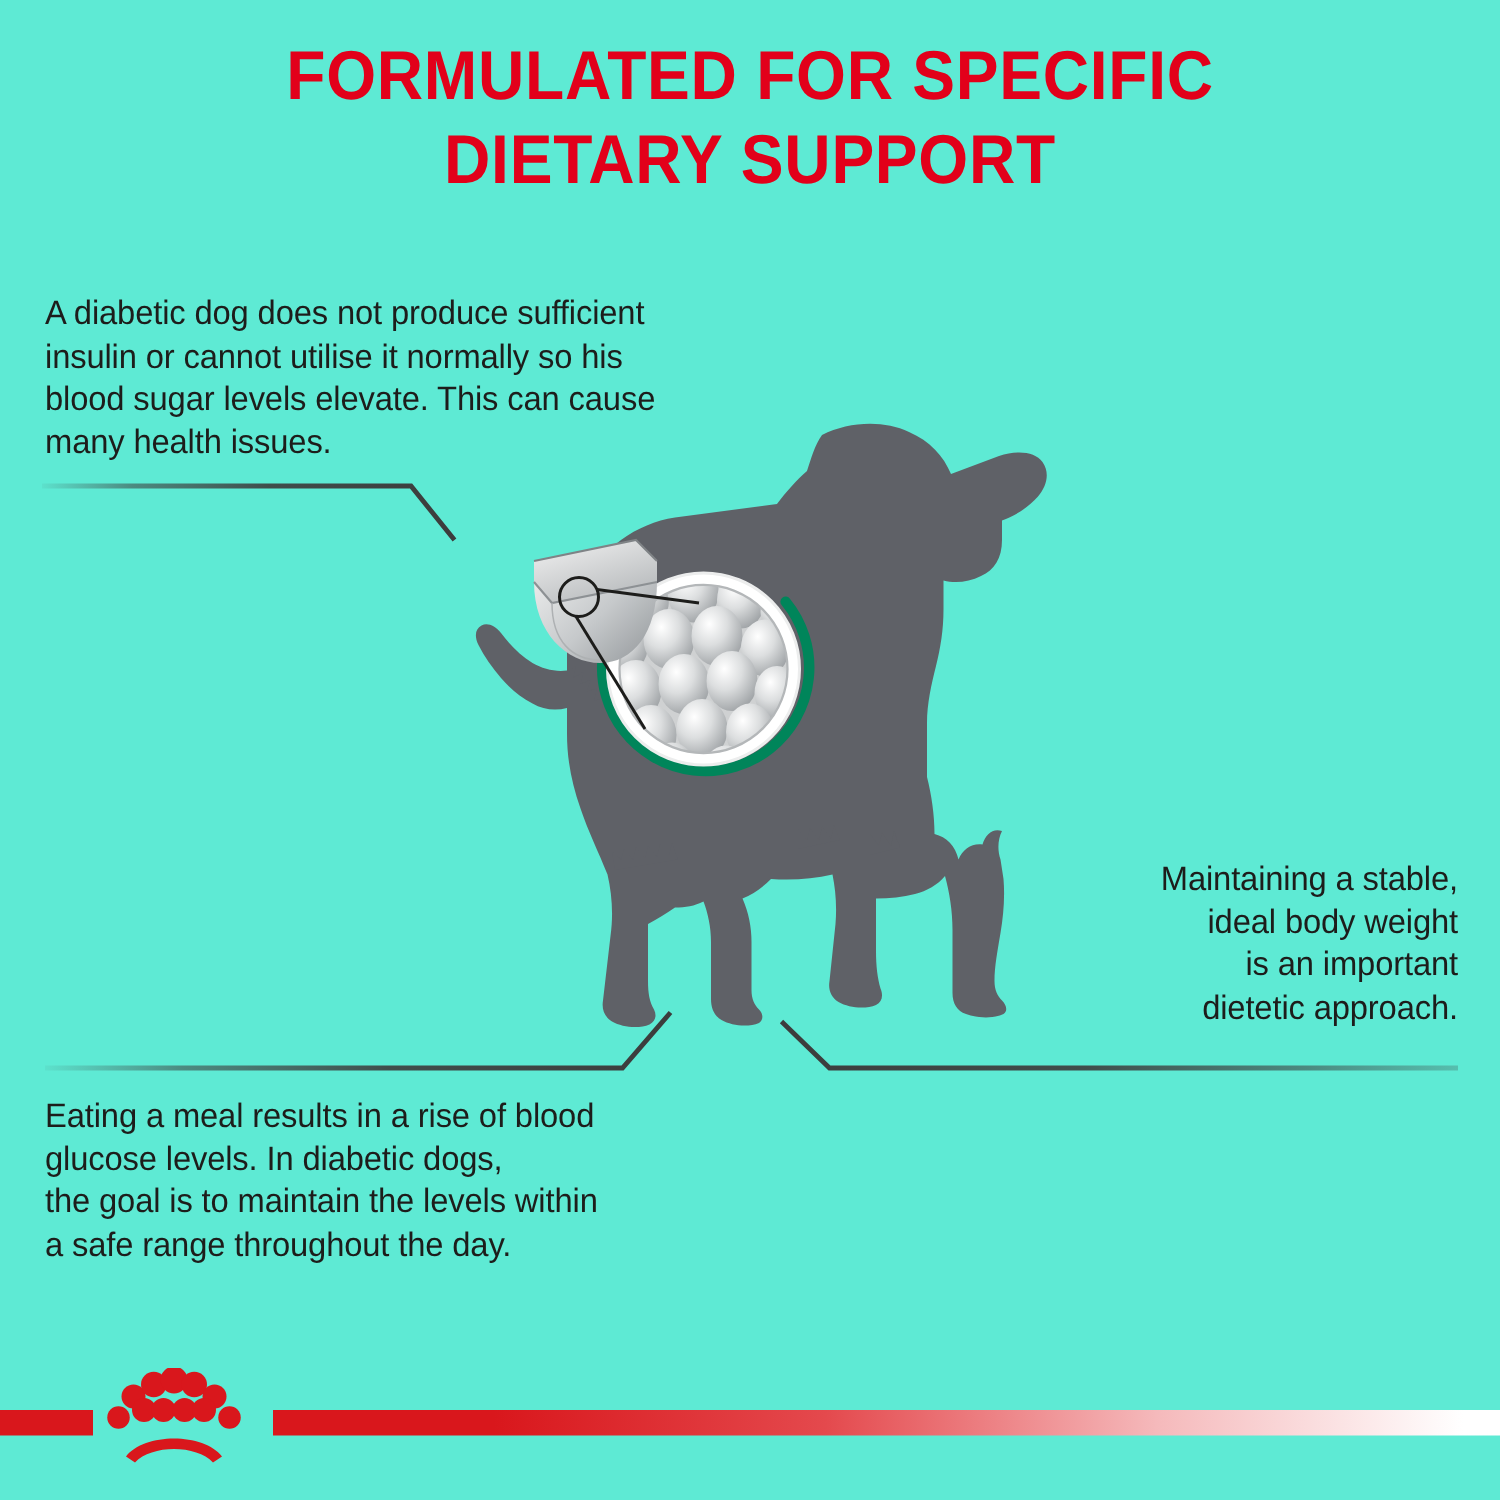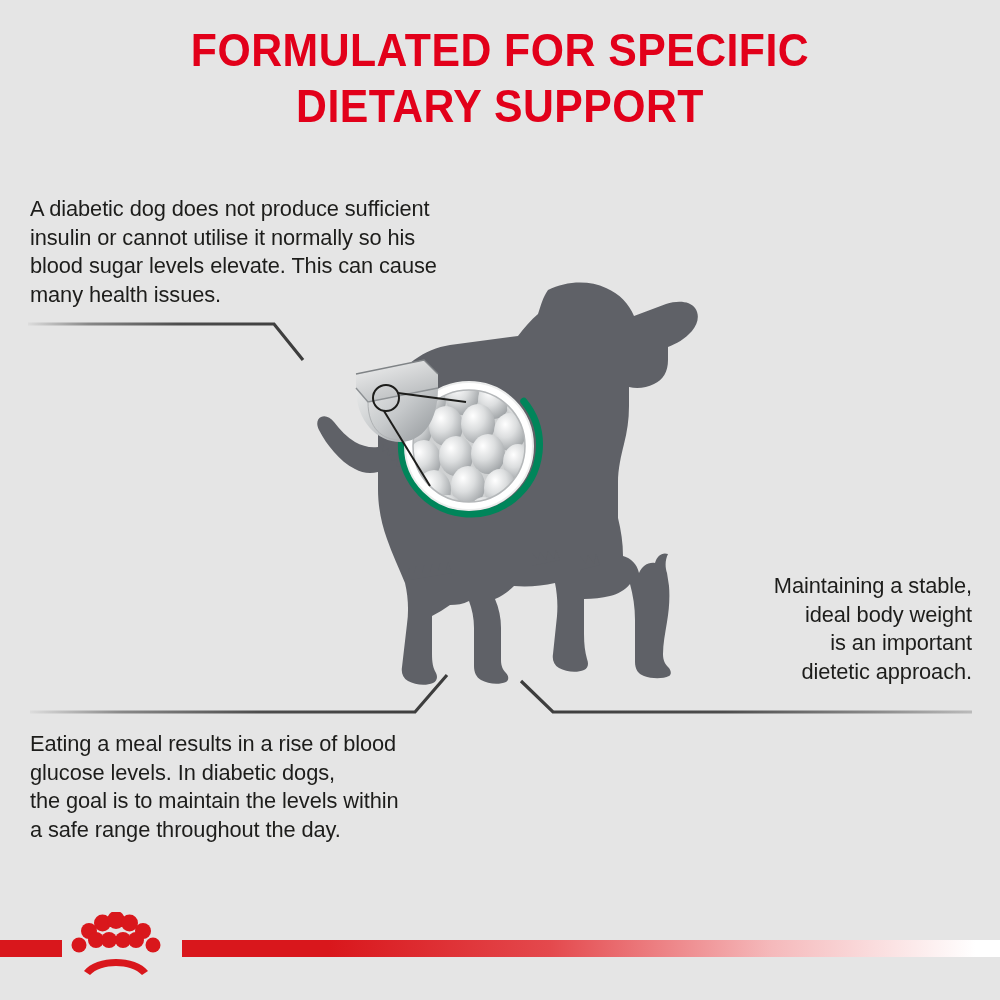--- a/index.html
+++ b/index.html
@@ -8,21 +8,21 @@
     padding: 0;
     background: #ffffff;
   }
   body {
     font-family: "Liberation Sans", sans-serif;
   }
   .page {
     position: relative;
     width: 1000px;
     height: 1000px;
-    background: #e5e5e5;
+    background: #5eead4;
     overflow: hidden;
   }
 
   
   .title {
     position: absolute;
     left: 0;
     top: 22px;
     width: 1000px;
     text-align: center;

